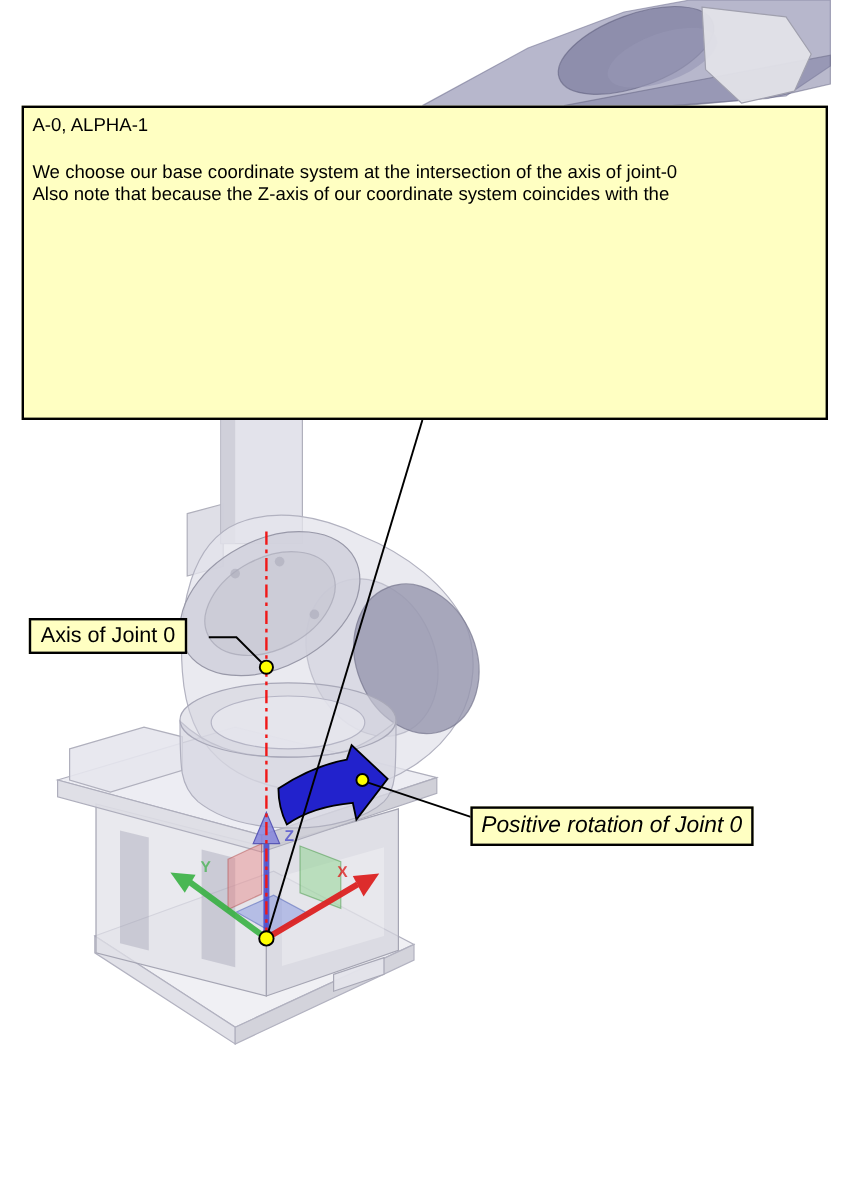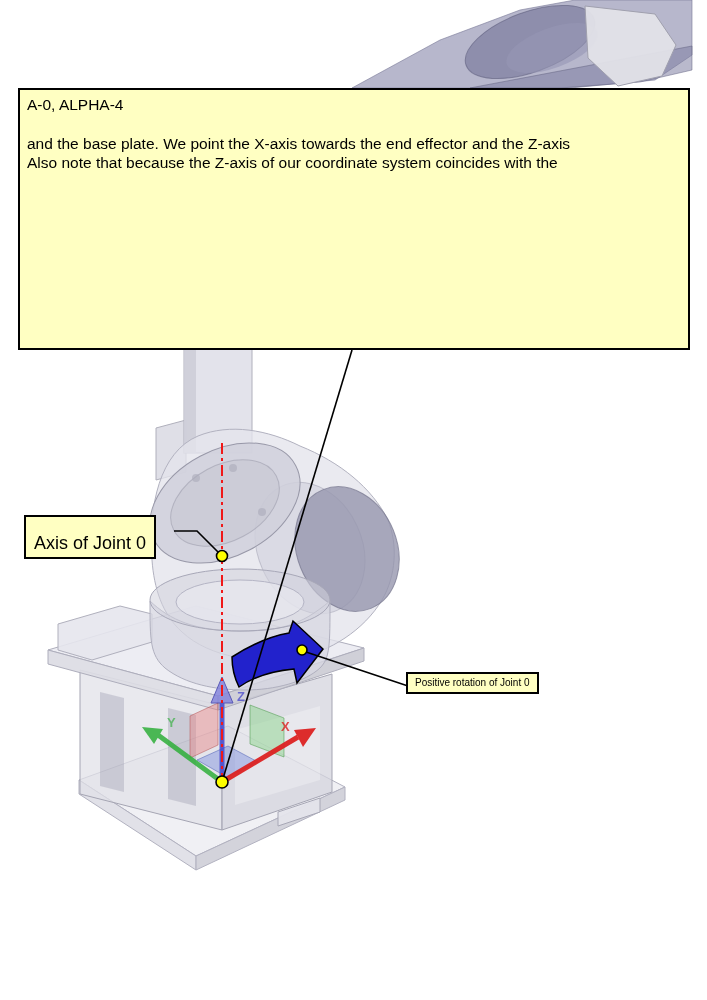--- a/index.html
+++ b/index.html
@@ -11,22 +11,22 @@
   .note{
     position:absolute;left:18px;top:88px;width:672px;height:262px;
     box-sizing:border-box;border:2px solid #000;background:#FFFFC2;
     padding:5px 7px;font-size:15.5px;line-height:19.4px;white-space:nowrap;
   }
   .note .blank{height:19.4px;}
   .callout{
     position:absolute;box-sizing:border-box;border:2px solid #000;background:#FFFFC2;
     white-space:nowrap;
   }
-  .callout-axis{left:24px;top:515px;padding:16px 8px 3px 8px;font-size:18px;}
-  .callout-rot{left:406px;top:672px;padding:3px 7px 4px 7px;font-size:10px;}
+  .callout-axis{left:24px;top:515px;padding:2px 8px 3px 8px;font-size:18px;}
+  .callout-rot{left:392px;top:672px;padding:3px 7px 4px 7px;font-size:19px;font-style:italic;}
 </style>
 </head>
 <body>
 
 <div id="stage">
 
   <svg id="robot-svg" width="707" height="1000" viewBox="0 0 707 1000">
 
     <g>
       <polygon points="352,88 440,40 520,10 575,0 692,0 692,55 655,80 570,88" fill="rgba(170,170,195,0.85)" stroke="rgba(120,120,150,0.6)" stroke-width="1"></polygon>
@@ -122,23 +122,23 @@
     </g>
 
     <g stroke="#000" stroke-width="1.6">
       <circle cx="222" cy="556" r="5.5" fill="#FFFF00"></circle>
       <circle cx="302" cy="650" r="5" fill="#FFFF00"></circle>
       <circle cx="222" cy="782" r="6" fill="#FFFF00"></circle>
     </g>
   </svg>
 
   <div class="note" style="background-color: rgb(255, 255, 194);">
-    <div class="line">A-0, ALPHA-4</div>
+    <div class="line">A-0, ALPHA-1</div>
     <div class="line blank"></div>
-    <div class="line">and the base plate. We point the X-axis towards the end effector and the Z-axis</div>
+    <div class="line">We choose our base coordinate system at the intersection of the axis of joint-0</div>
     <div class="line">Also note that because the Z-axis of our coordinate system coincides with the</div>
     <div class="line blank"></div>
   </div>
 
   <div class="callout callout-axis" style="background-color: rgb(255, 255, 194);">Axis of Joint 0</div>
 
   <div class="callout callout-rot" style="background-color: rgb(255, 255, 194);">Positive rotation of Joint 0</div>
 
 </div>
 

